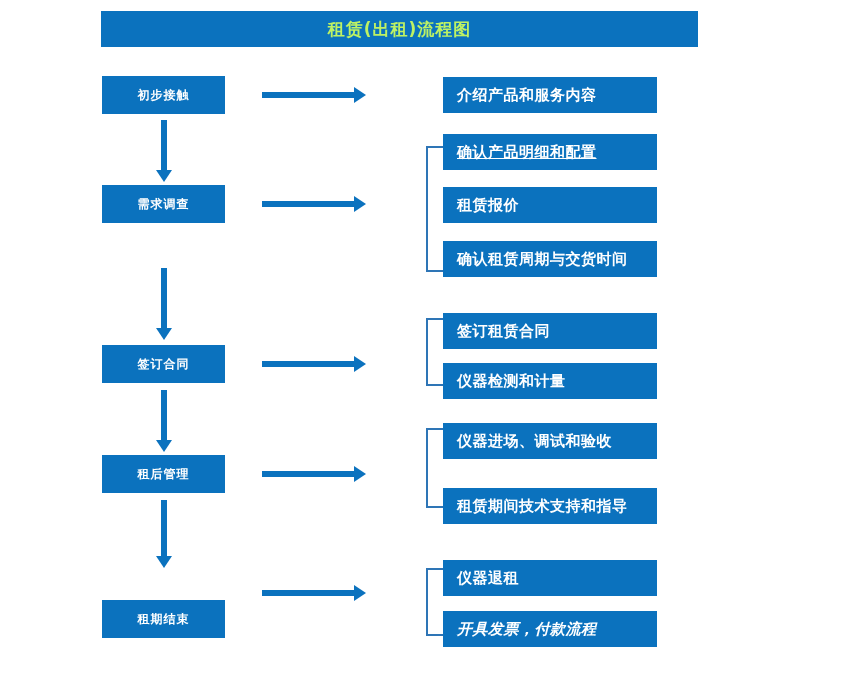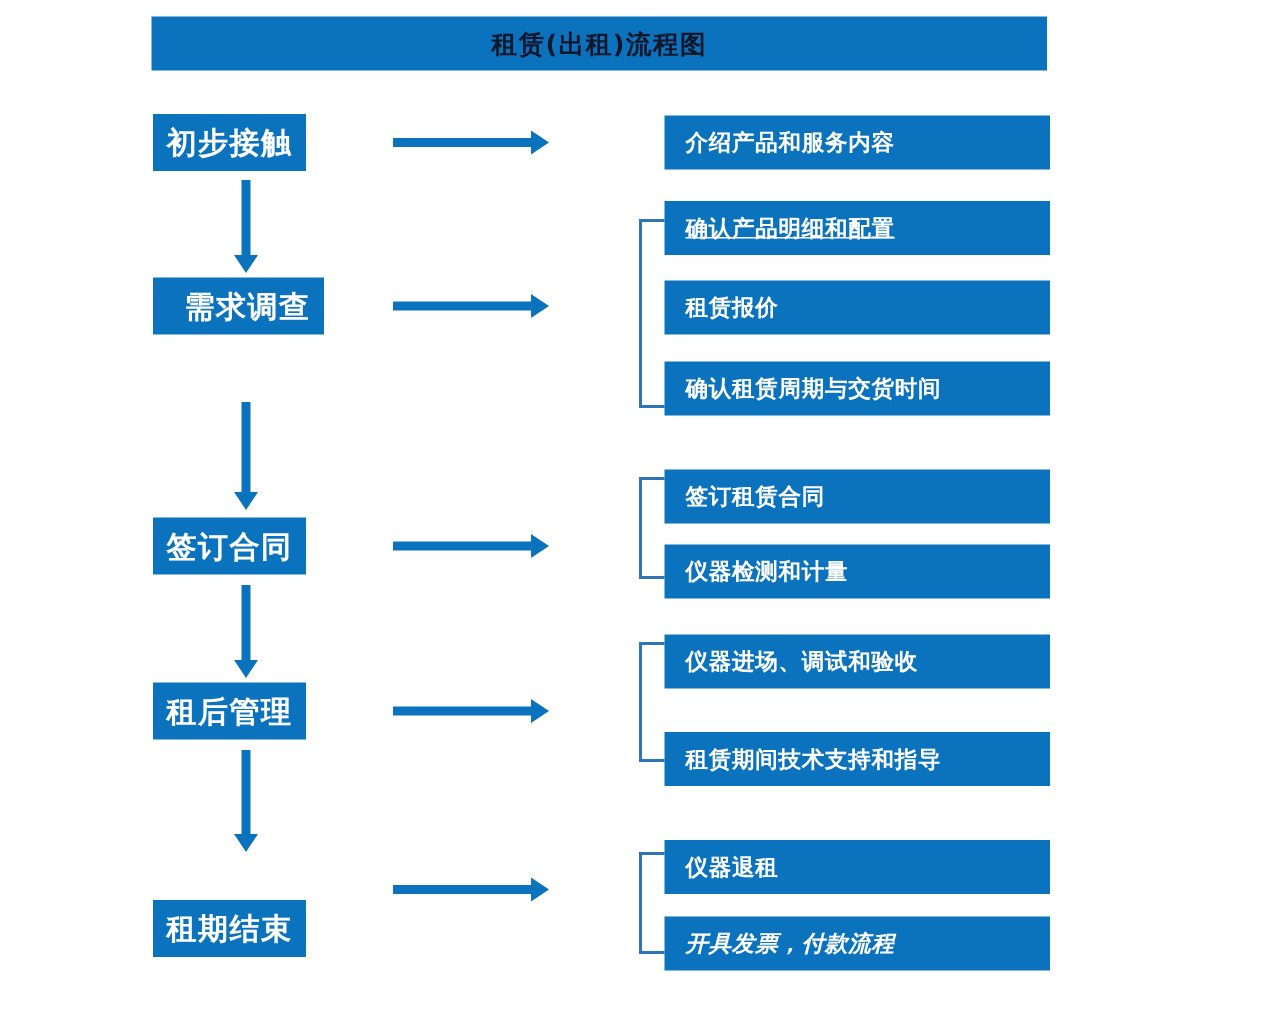--- a/index.html
+++ b/index.html
@@ -17,49 +17,49 @@
   }
 
   
   .title-bar {
     position: absolute;
     left: 101px;
     top: 11px;
     width: 597px;
     height: 36px;
     background: #0B72BE;
-    color: #0f172a;
+    color: #bef264;
     font-size: 17px;
     font-weight: bold;
     display: flex;
     align-items: center;
     justify-content: center;
     letter-spacing: 1px;
   }
 
   
   .stage-box {
     position: absolute;
-    width: 102px;
+    width: 123px;
     height: 38px;
     background: #0B72BE;
     color: #ffffff;
-    font-size: 20px;
+    font-size: 12px;
     font-weight: bold;
     display: flex;
     align-items: center;
     justify-content: center;
     letter-spacing: 1px;
   }
 
   
   .detail-box {
     position: absolute;
     left: 443px;
-    width: 257px;
+    width: 214px;
     height: 36px;
     background: #0B72BE;
     color: #ffffff;
     font-size: 15px;
     font-weight: bold;
     display: flex;
     align-items: center;
     padding-left: 14px;
     box-sizing: border-box;
     letter-spacing: 0.5px;
@@ -123,21 +123,21 @@
 <body>
 
 <div id="canvas">
 
   <div class="title-bar">租赁(出租)流程图</div>
 
   <div class="stage-box" style="left:102px; top:76px;">
     <span>初步接触</span>
   </div>
 
-  <div class="stage-box" style="left:102px; top:185px;padding-left:12px;">
+  <div class="stage-box" style="left:102px; top:185px;">
     <span>需求调查</span>
   </div>
 
   <div class="stage-box" style="left:102px; top:345px;">
     <span>签订合同</span>
   </div>
 
   <div class="stage-box" style="left:102px; top:455px;">
     <span>租后管理</span>
   </div>

